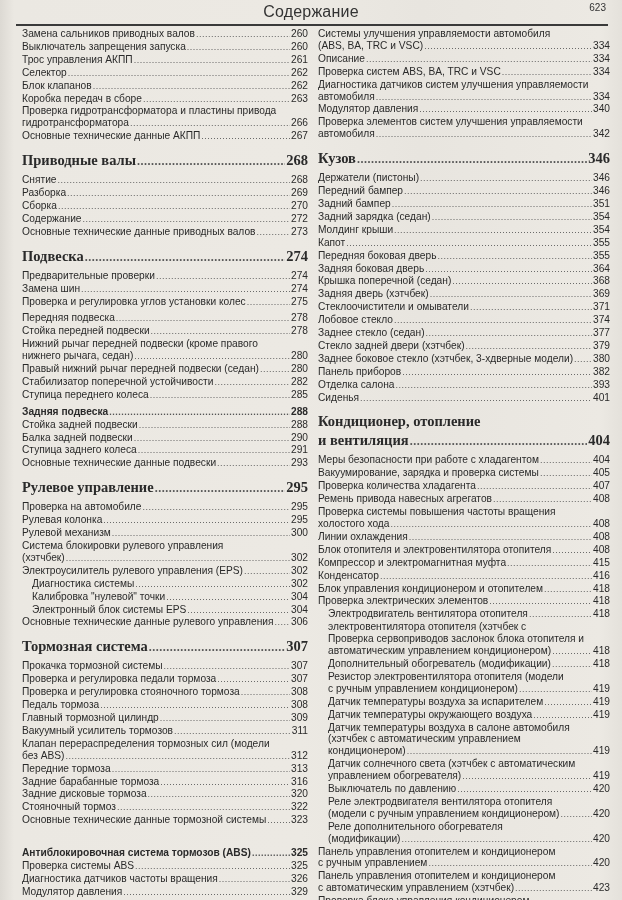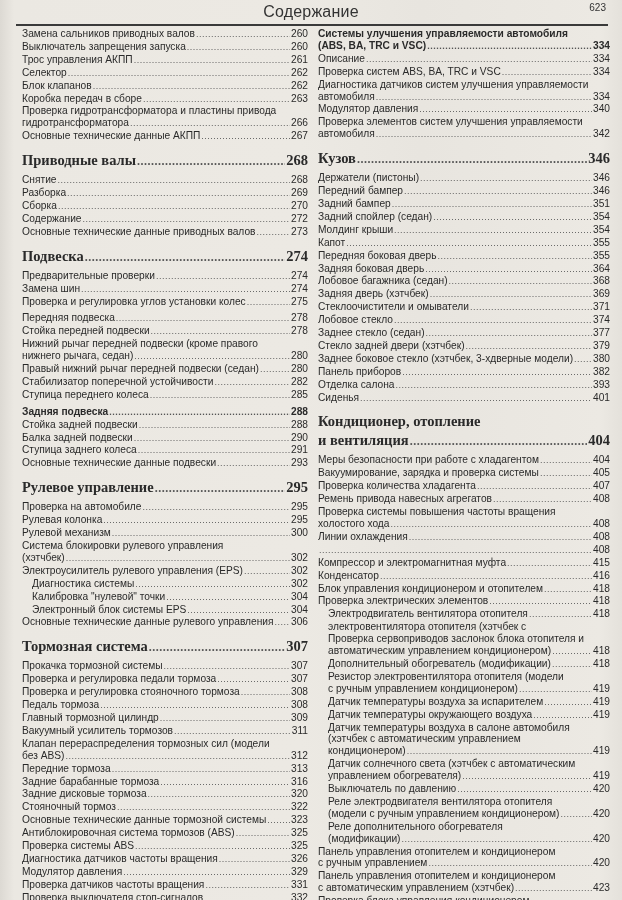--- a/index.html
+++ b/index.html
@@ -431,21 +431,21 @@
           <span class="pg">322</span>
         </div>
       </div>
       <div class="row">
         <div class="line">
           <span class="txt">Основные технические данные тормозной системы</span>
           <span class="dots"></span>
           <span class="pg">323</span>
         </div>
       </div>
-      <div class="row sub" style="margin-top: 0; font-weight: normal;">
+      <div class="row sub" style="margin-top: 20px; font-weight: bold;">
         <div class="line">
           <span class="txt">Антиблокировочная система тормозов (ABS)</span>
           <span class="dots"></span>
           <span class="pg">325</span>
         </div>
       </div>
       <div class="row">
         <div class="line">
           <span class="txt">Проверка системы ABS</span>
           <span class="dots"></span>
@@ -475,21 +475,21 @@
       </div>
       <div class="row">
         <div class="line">
           <span class="txt">Проверка выключателя стоп-сигналов</span>
           <span class="dots"></span>
           <span class="pg">332</span>
         </div>
       </div>
     </div>
   <div class="col right" id="col-right">
-      <div class="row sub" style="font-weight: bold;">
+      <div class="row sub" style="font-weight: normal;">
         <div class="wrap-first">Системы улучшения управляемости автомобиля</div>
         <div class="line">
           <span class="txt">(ABS, BA, TRC и VSC)</span>
           <span class="dots"></span>
           <span class="pg">334</span>
         </div>
       </div>
       <div class="row">
         <div class="line">
           <span class="txt">Описание</span>
@@ -550,21 +550,21 @@
       </div>
       <div class="row">
         <div class="line">
           <span class="txt">Задний бампер</span>
           <span class="dots"></span>
           <span class="pg">351</span>
         </div>
       </div>
       <div class="row">
         <div class="line">
-          <span class="txt">Задний спойлер (седан)</span>
+          <span class="txt">Задний зарядка (седан)</span>
           <span class="dots"></span>
           <span class="pg">354</span>
         </div>
       </div>
       <div class="row">
         <div class="line">
           <span class="txt">Молдинг крыши</span>
           <span class="dots"></span>
           <span class="pg">354</span>
         </div>
@@ -585,21 +585,21 @@
       </div>
       <div class="row">
         <div class="line">
           <span class="txt">Задняя боковая дверь</span>
           <span class="dots"></span>
           <span class="pg">364</span>
         </div>
       </div>
       <div class="row">
         <div class="line">
-          <span class="txt">Лобовое багажника (седан)</span>
+          <span class="txt">Крышка поперечной (седан)</span>
           <span class="dots"></span>
           <span class="pg">368</span>
         </div>
       </div>
       <div class="row">
         <div class="line">
           <span class="txt">Задняя дверь (хэтчбек)</span>
           <span class="dots"></span>
           <span class="pg">369</span>
         </div>
@@ -706,20 +706,21 @@
       </div>
       <div class="row">
         <div class="line">
           <span class="txt">Линии охлаждения</span>
           <span class="dots"></span>
           <span class="pg">408</span>
         </div>
       </div>
       <div class="row">
         <div class="line">
+          <span class="txt">Блок отопителя и электровентилятора отопителя</span>
           <span class="dots"></span>
           <span class="pg">408</span>
         </div>
       </div>
       <div class="row">
         <div class="line">
           <span class="txt">Компрессор и электромагнитная муфта</span>
           <span class="dots"></span>
           <span class="pg">415</span>
         </div>

